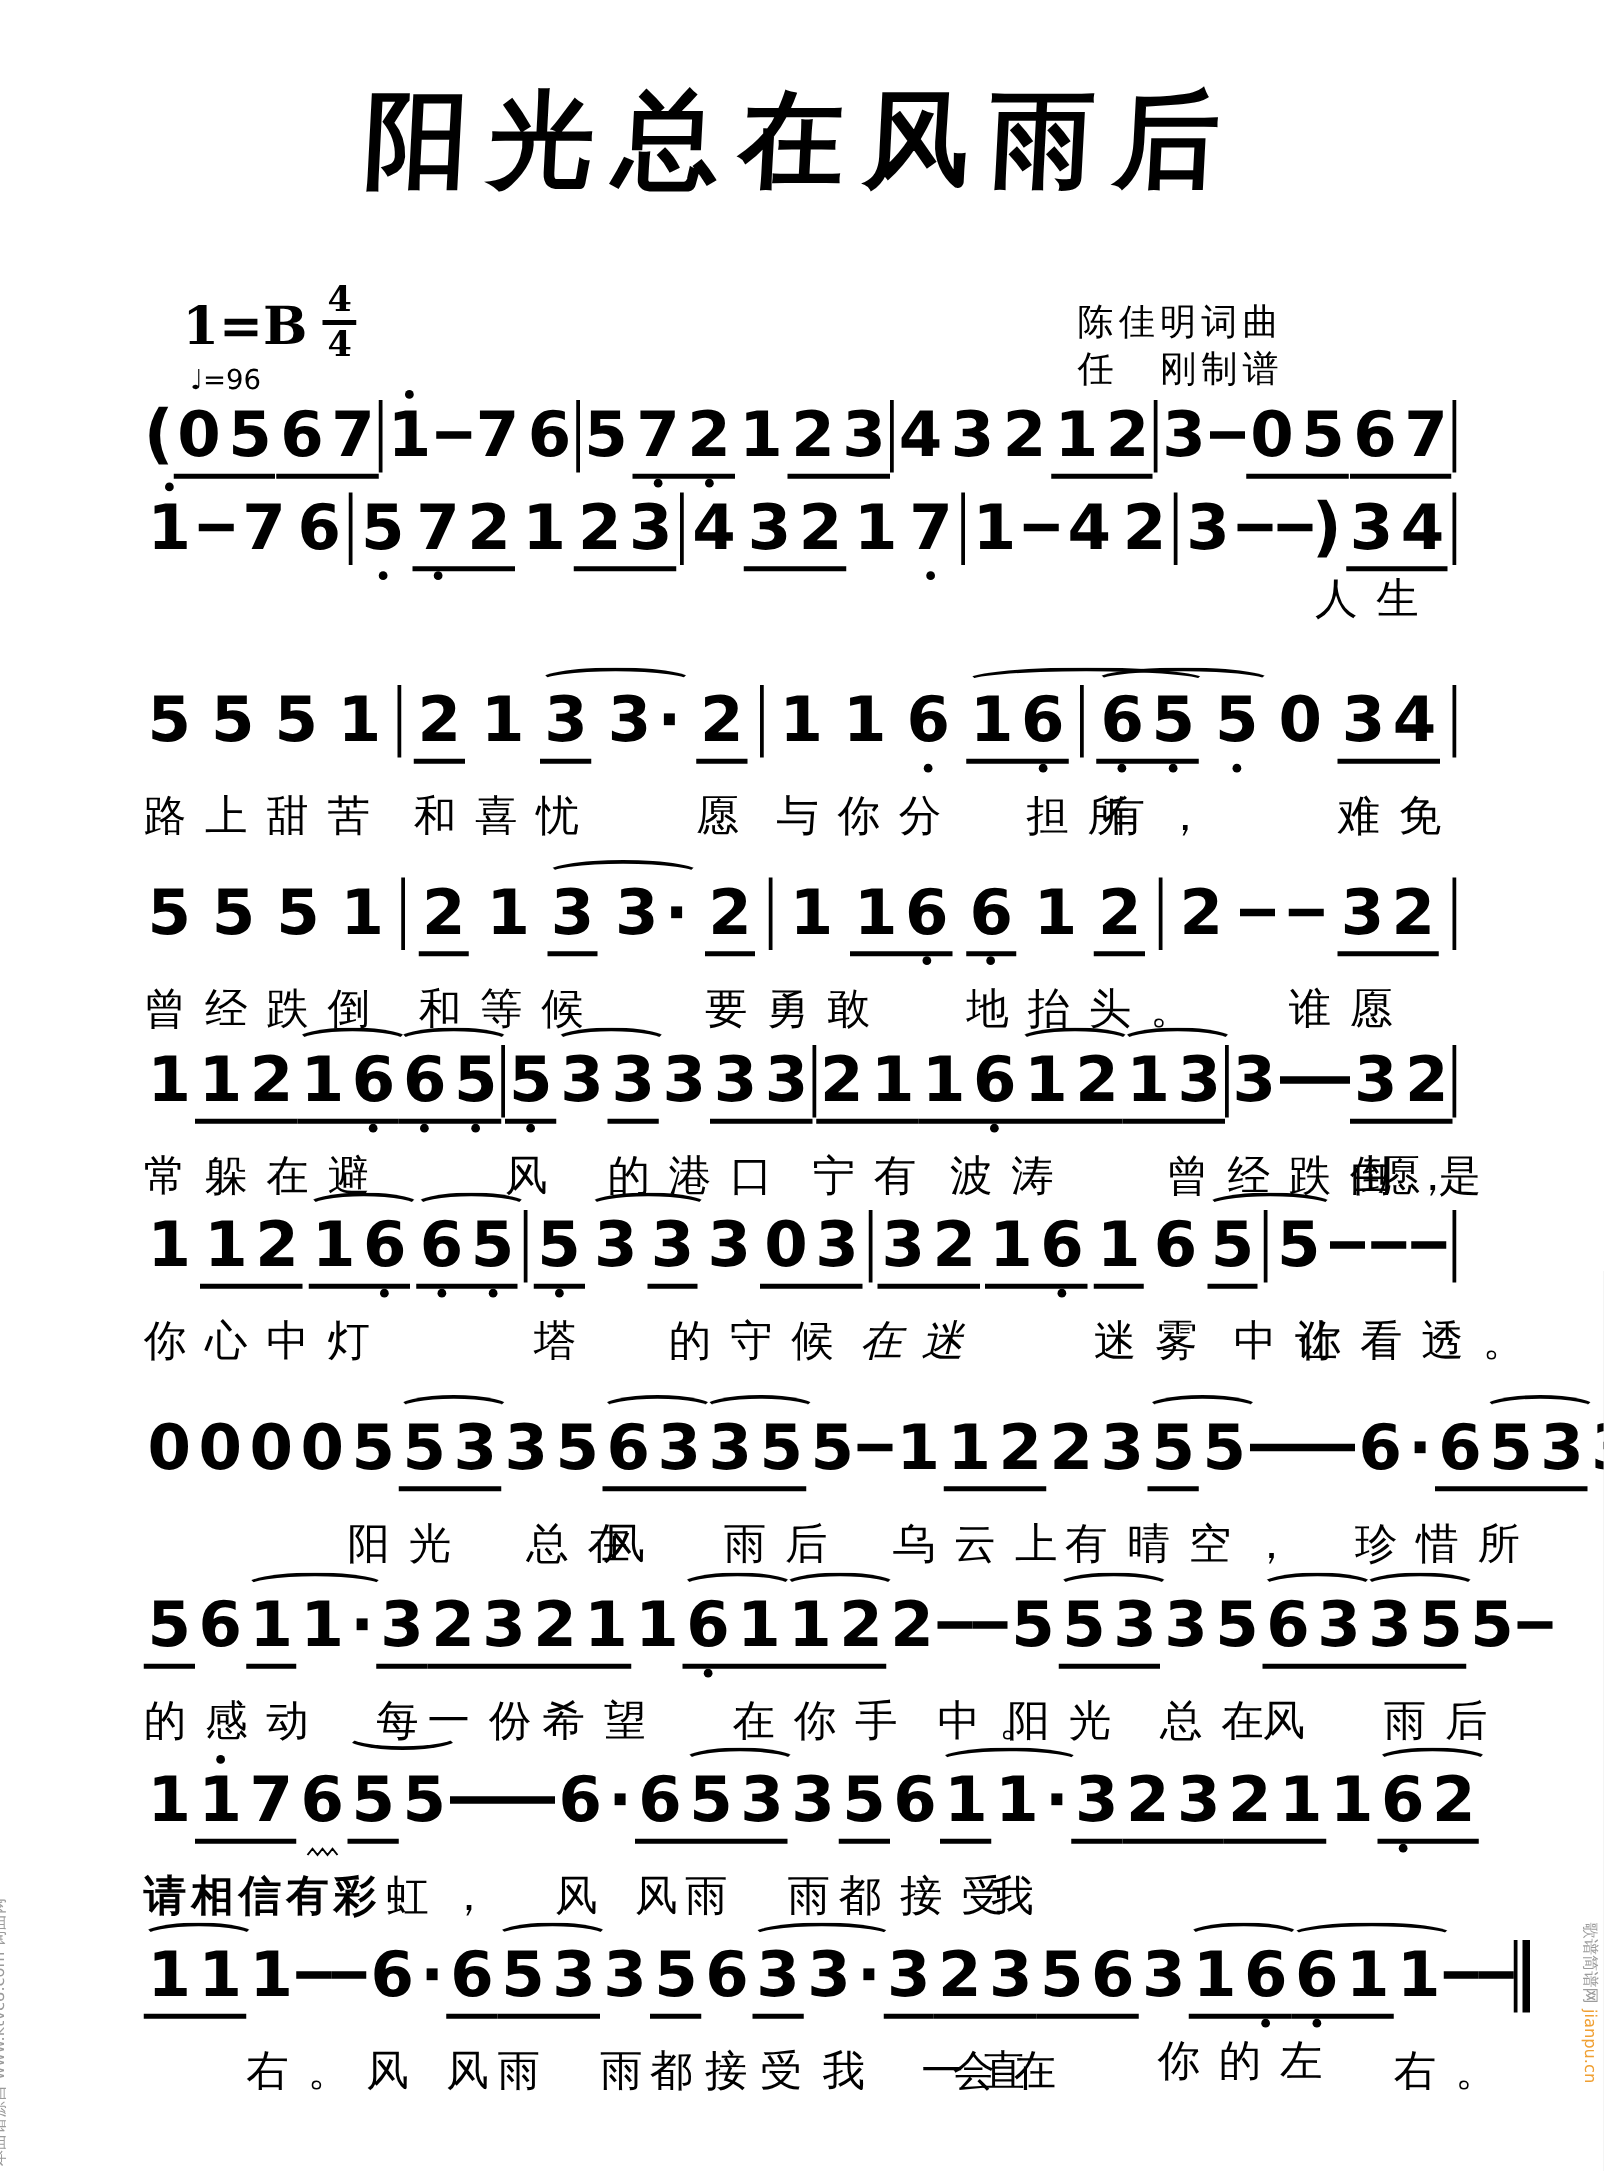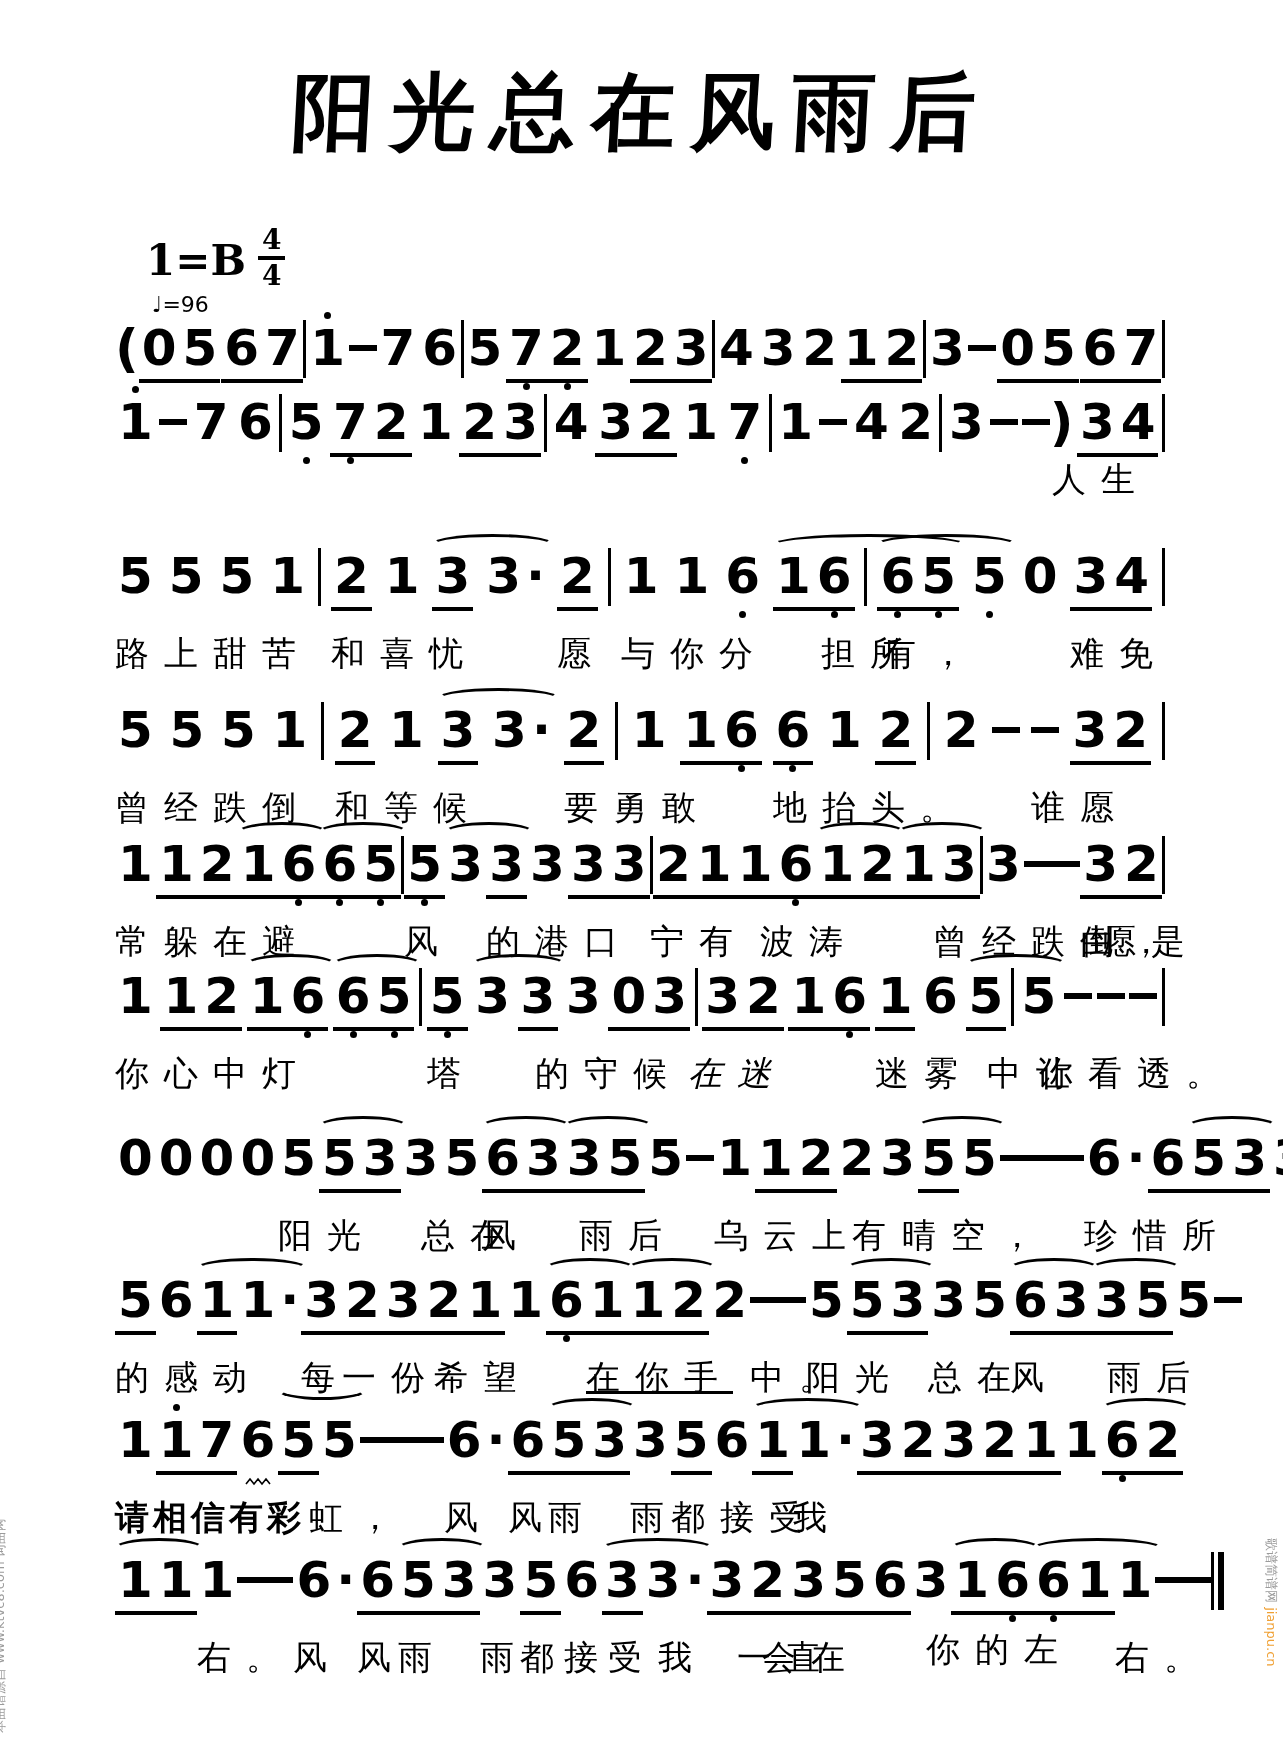--- a/index.html
+++ b/index.html
@@ -47,20 +47,24 @@
 
 <div class="page">
   <h1 class="title">阳光总在风雨后</h1>
 
   <div class="keysig">
     <span>1=B</span><span class="frac"><span class="num">4</span><span class="den">4</span></span>
   </div>
 
   <div class="tempo">♩=96</div>
 
+  <div class="credits">
+    <div>陈佳明词曲</div>
+    <div>任　刚制谱</div>
+  </div>
 
   <div id="score">
       <div class="system" style="top: 320px;">
         <div class="notes">
           <span class="tok">
             <span class="paren">(</span>
             <span class="n u"><i class="c">0</i><i class="c">5</i></span>
           </span>
           <span class="tok">
             <span class="n u"><i class="c">6</i><i class="c">7</i></span>
@@ -645,21 +649,21 @@
         <div class="arc" style="left: 80px; width: 108px;"></div>
         <div class="arc" style="left: 429px; width: 86px;"></div>
         <div class="arc" style="left: 511px; width: 86px;"></div>
         <div class="arc" style="left: 730px; width: 86px;"></div>
         <div class="arc" style="left: 893px; width: 86px;"></div>
         <div class="arc" style="left: 975px; width: 86px;"></div>
         <span class="lyr" style="left: 0px; top: 84px; letter-spacing: 15px;">的感动</span>
         <span class="lyr" style="left: 186px; top: 84px; letter-spacing: 15px;">每</span>
         <span class="lyr" style="left: 227px; top: 84px; letter-spacing: 15px;">一份</span>
         <span class="lyr" style="left: 319px; top: 84px; letter-spacing: 15px;">希望</span>
-        <span class="lyr" style="left: 471px; top: 84px; letter-spacing: 15px; text-decoration: underline;">在你手</span>
+        <span class="lyr" style="left: 471px; top: 84px; letter-spacing: 15px;">在你手</span>
         <span class="lyr" style="left: 635px; top: 84px; letter-spacing: 15px;">中。</span>
         <span class="lyr" style="left: 691px; top: 84px; letter-spacing: 15px;">阳光</span>
         <span class="lyr" style="left: 813px; top: 84px; letter-spacing: 15px;">总在</span>
         <span class="lyr" style="left: 895px; top: 84px; letter-spacing: 15px;">风</span>
         <span class="lyr" style="left: 992px; top: 84px; letter-spacing: 15px;">雨后</span>
       </div>
       <div class="system" style="top: 1412px;">
         <div class="notes">
           <span class="tok">
             <span class="n"><i class="c">1</i></span>

